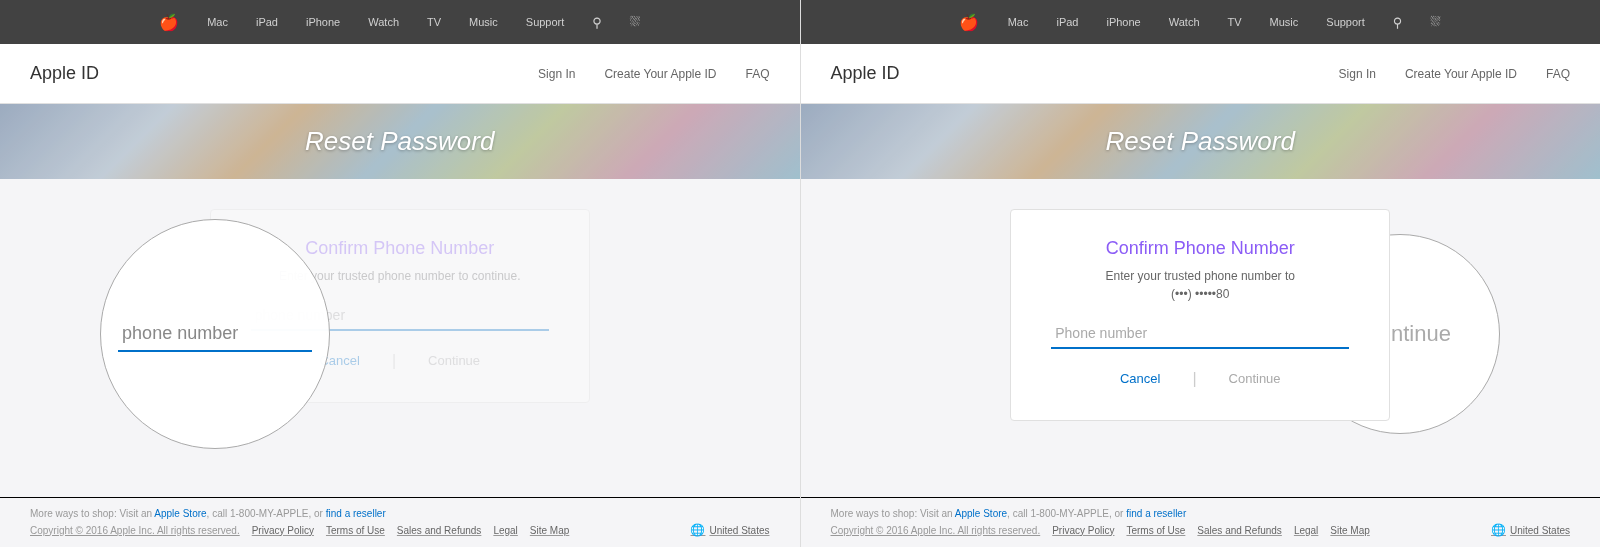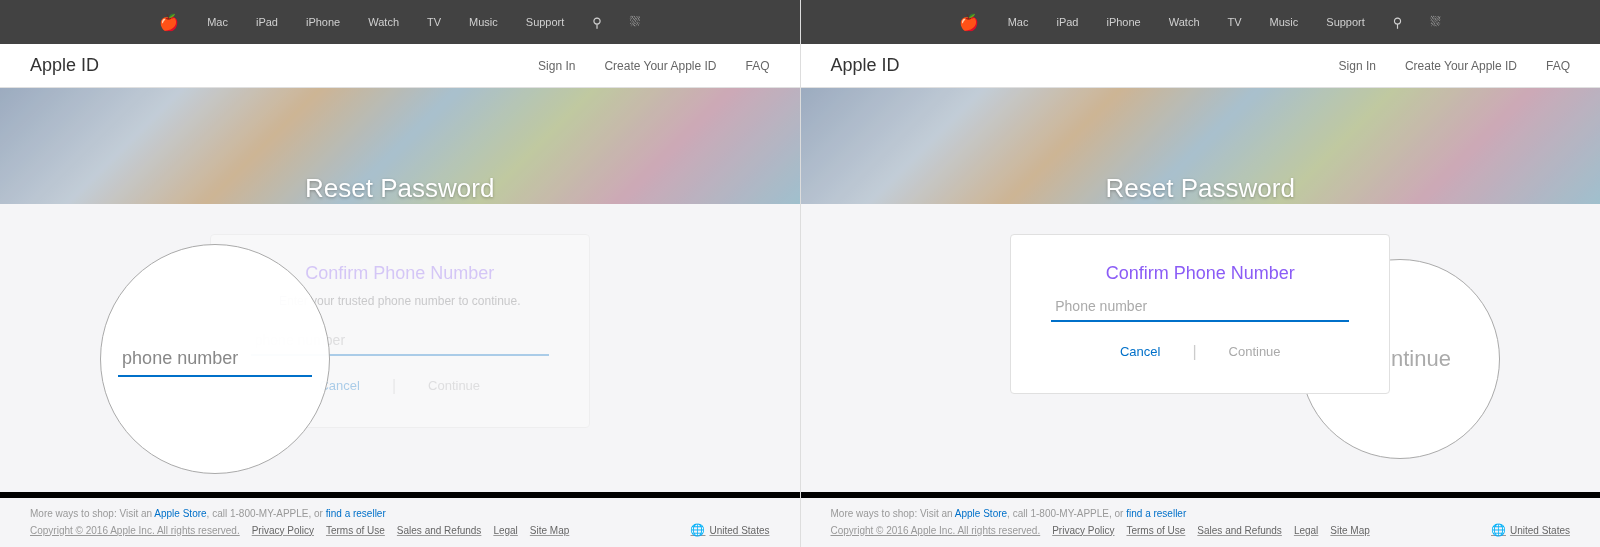--- a/index.html
+++ b/index.html
@@ -48,21 +48,21 @@
     }
     .nav-icon {
       padding: 0 14px;
       color: #d0d0d0;
       font-size: 13px;
       cursor: pointer;
     }
 
     
     .apple-id-header {
-      height: 44px;
+      height: 60px;
       background: #fff;
       border-bottom: 1px solid #e0e0e0;
       display: flex;
       align-items: center;
       padding: 0 30px;
       flex-shrink: 0;
     }
     .apple-id-title {
       font-size: 18px;
       color: #333;
@@ -76,28 +76,29 @@
     }
     .apple-id-nav-link {
       font-size: 12px;
       color: #666;
       cursor: pointer;
       text-decoration: none;
     }
 
     
     .hero-banner {
-      height: 116px;
+      height: 75px;
       background: linear-gradient(135deg, #8b9db5 0%, #b8c4d0 20%, #c5a882 35%, #9ab5c5 50%, #b5c090 65%, #c49aaa 80%, #8fb5c5 100%);
       display: flex;
-      align-items: flex-end;
+      align-items: center;
       justify-content: center;
       flex-shrink: 0;
       position: relative;
       overflow: hidden;
+      font-style: italic;
     }
     .hero-banner::before {
       content: '';
       position: absolute;
       inset: 0;
       background: rgba(255,255,255,0.15);
     }
     .hero-title {
       font-size: 26px;
       color: #fff;
@@ -241,21 +242,21 @@
     }
     .mag-divider {
       color: #ccc;
       font-size: 22px;
       font-weight: 200;
     }
 
     
     .footer {
       background: #f5f5f7;
-      border-top: 6px solid #000000;
+      border-top: 1px solid #000000;
       padding: 10px 30px;
       font-size: 10px;
       color: #999;
       flex-shrink: 0;
     }
     .footer-top {
       margin-bottom: 4px;
     }
     .footer-top a {
       color: #0070c9;
@@ -402,20 +403,24 @@
   </div>
 
   <div class="hero-banner">
     <h1 class="hero-title">Reset Password</h1>
   </div>
 
   <div class="main-content">
 
     <div class="form-card" style="margin-top:10px; z-index:1;">
       <h2>Confirm Phone Number</h2>
+      <p>
+        <span>Enter your trusted phone number to</span><br>
+        <span>(•••) •••••80</span>
+      </p>
       <input class="phone-input" type="text" placeholder="Phone number" style="">
       <div class="form-actions">
         <button class="btn-cancel">Cancel</button>
         <span class="btn-divider">|</span>
         <button class="btn-continue">Continue</button>
       </div>
     </div>
 
     <div class="magnifier magnifier-right">
       <div class="magnified-content">

